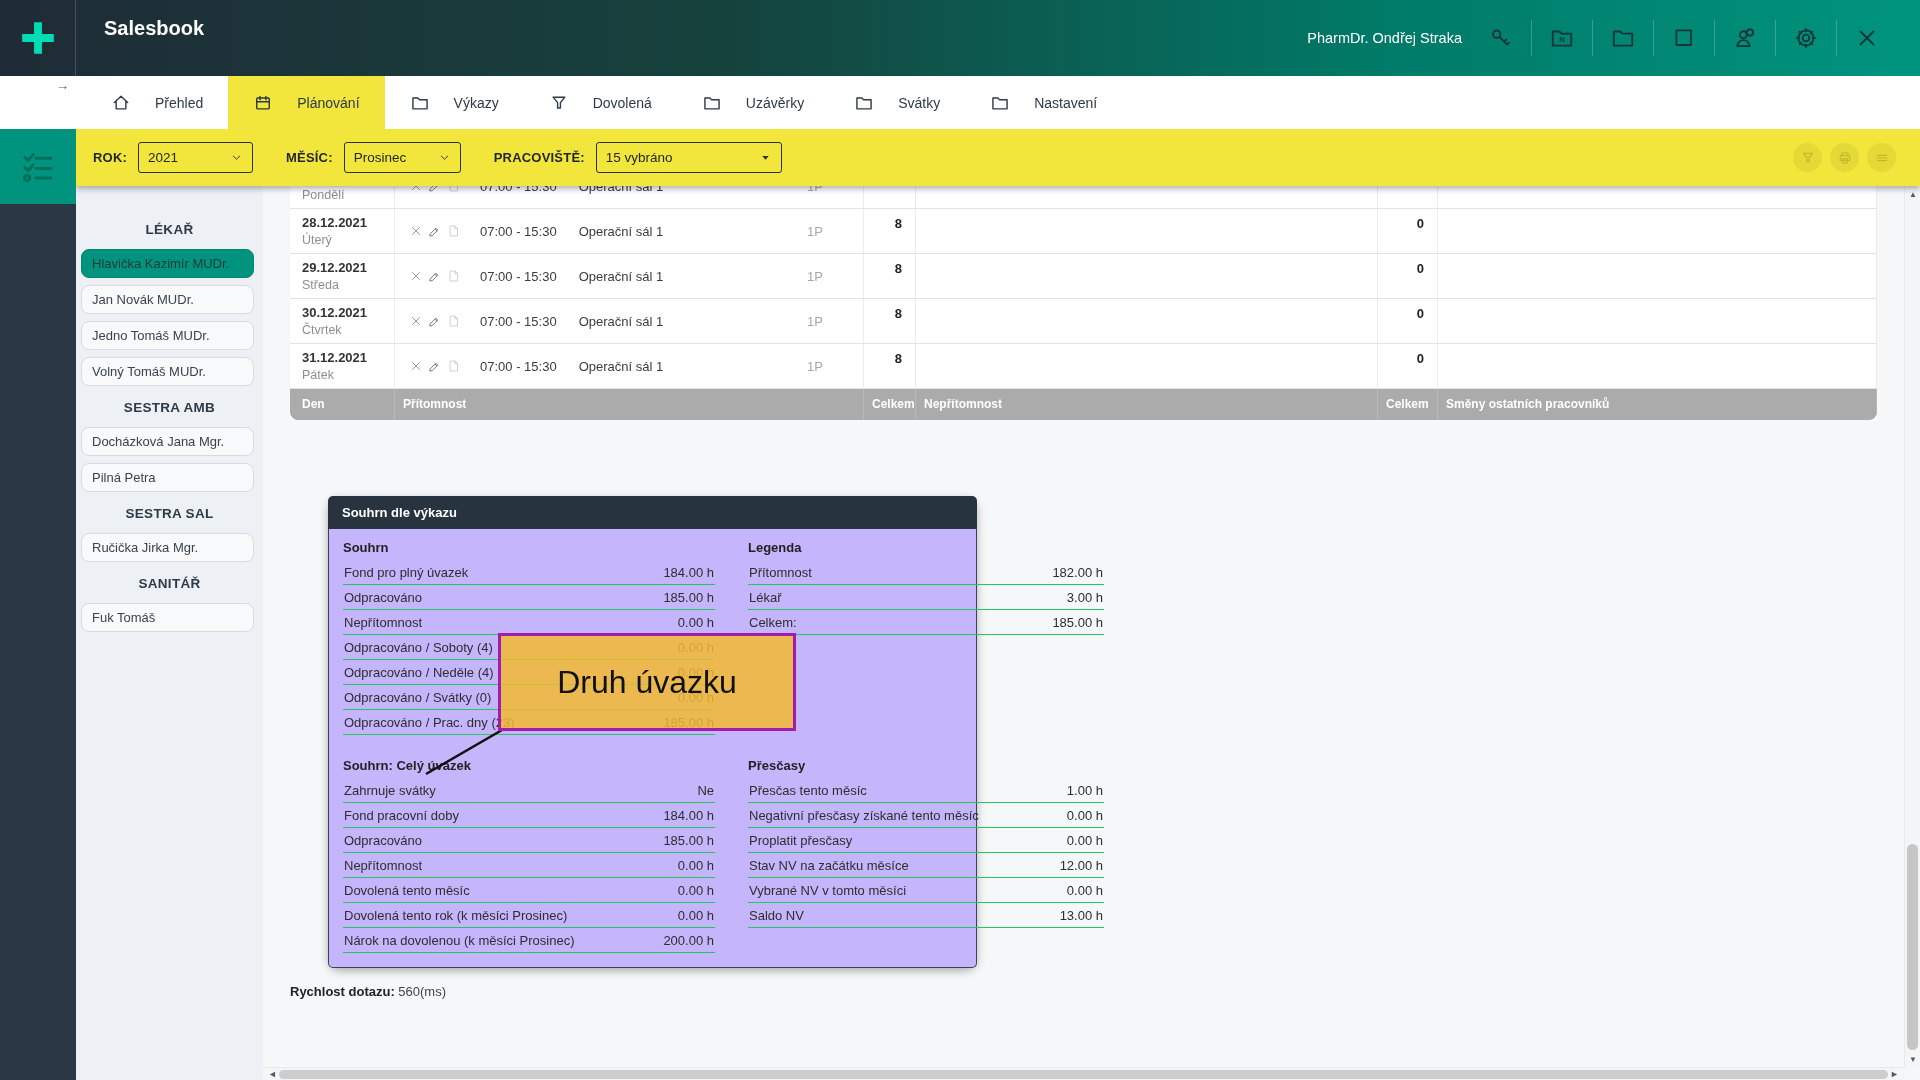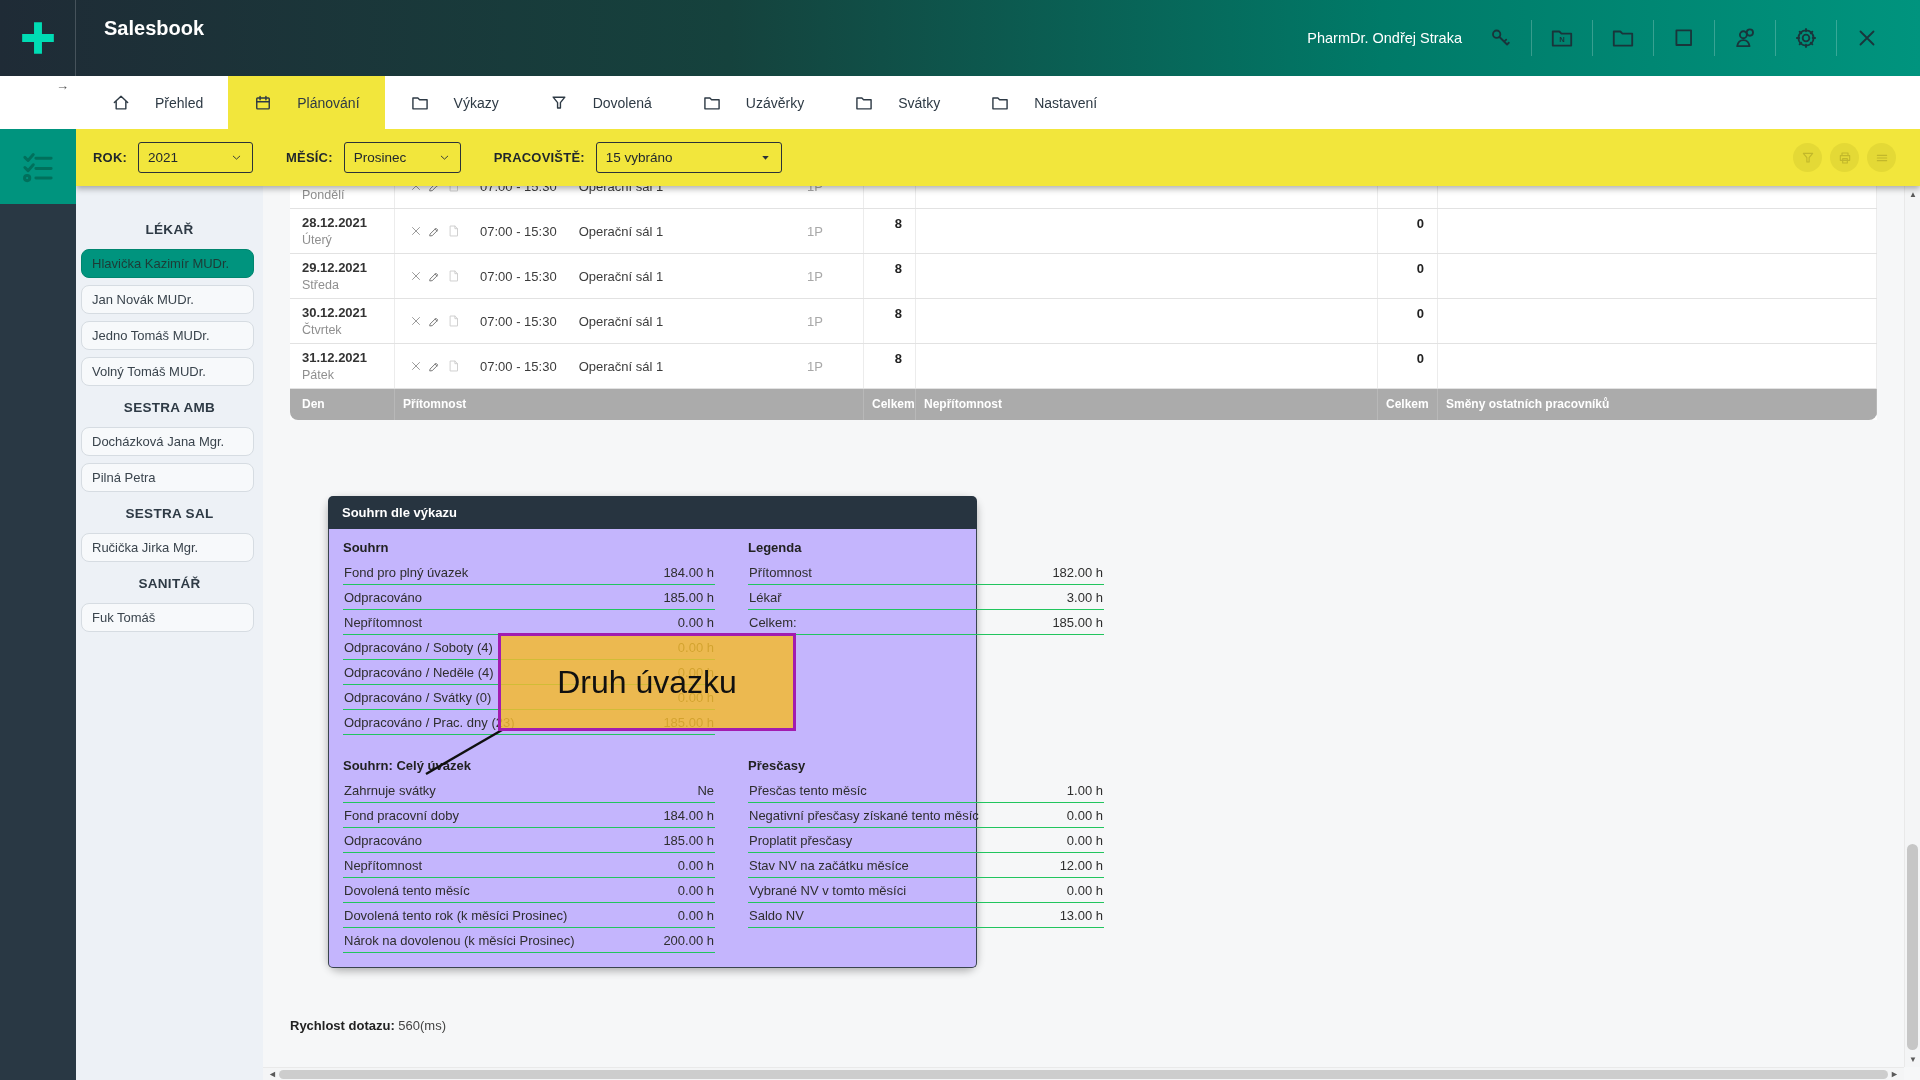--- a/index.html
+++ b/index.html
@@ -94,21 +94,21 @@
   .srow { display:flex; justify-content:space-between; padding:5px 1px 4px;
           border-bottom:1px solid #22c55e; font-size:13px; color:#2e2e2e; }
 
   
   .tooltip { position:absolute; left:235px; top:447px; width:298px; height:98px; z-index:15;
              background:rgba(243,186,47,0.84); border:3px solid #a21caf; color:#101010;
              display:flex; align-items:center; justify-content:center; font-size:32px; }
   .tooltip-line { position:absolute; left:155px; top:540px; z-index:14; }
 
   
-  .status { position:absolute; left:27px; top:832px; font-size:13px; color:#444; }
+  .status { position:absolute; left:27px; top:798px; font-size:13px; color:#444; }
   .status b { color:#222; }
 
   
   .vscroll { position:absolute; right:0; top:0; width:16px; height:881px; background:#f4f5f6;
              border-left:1px solid #e9e9e9; }
   .vscroll .arr { position:absolute; left:0; width:16px; text-align:center; font-size:8px; color:#5a5a5a; }
   .v-up { top:4px; } .v-down { bottom:3px; }
   .v-thumb { position:absolute; left:2px; width:11px; top:658px; height:206px; background:#c6c6c6; border-radius:6px; }
   .hscroll { position:absolute; left:0; bottom:0; height:13px; width:1641px; background:#f4f5f6;
              border-top:1px solid #e9e9e9; }

